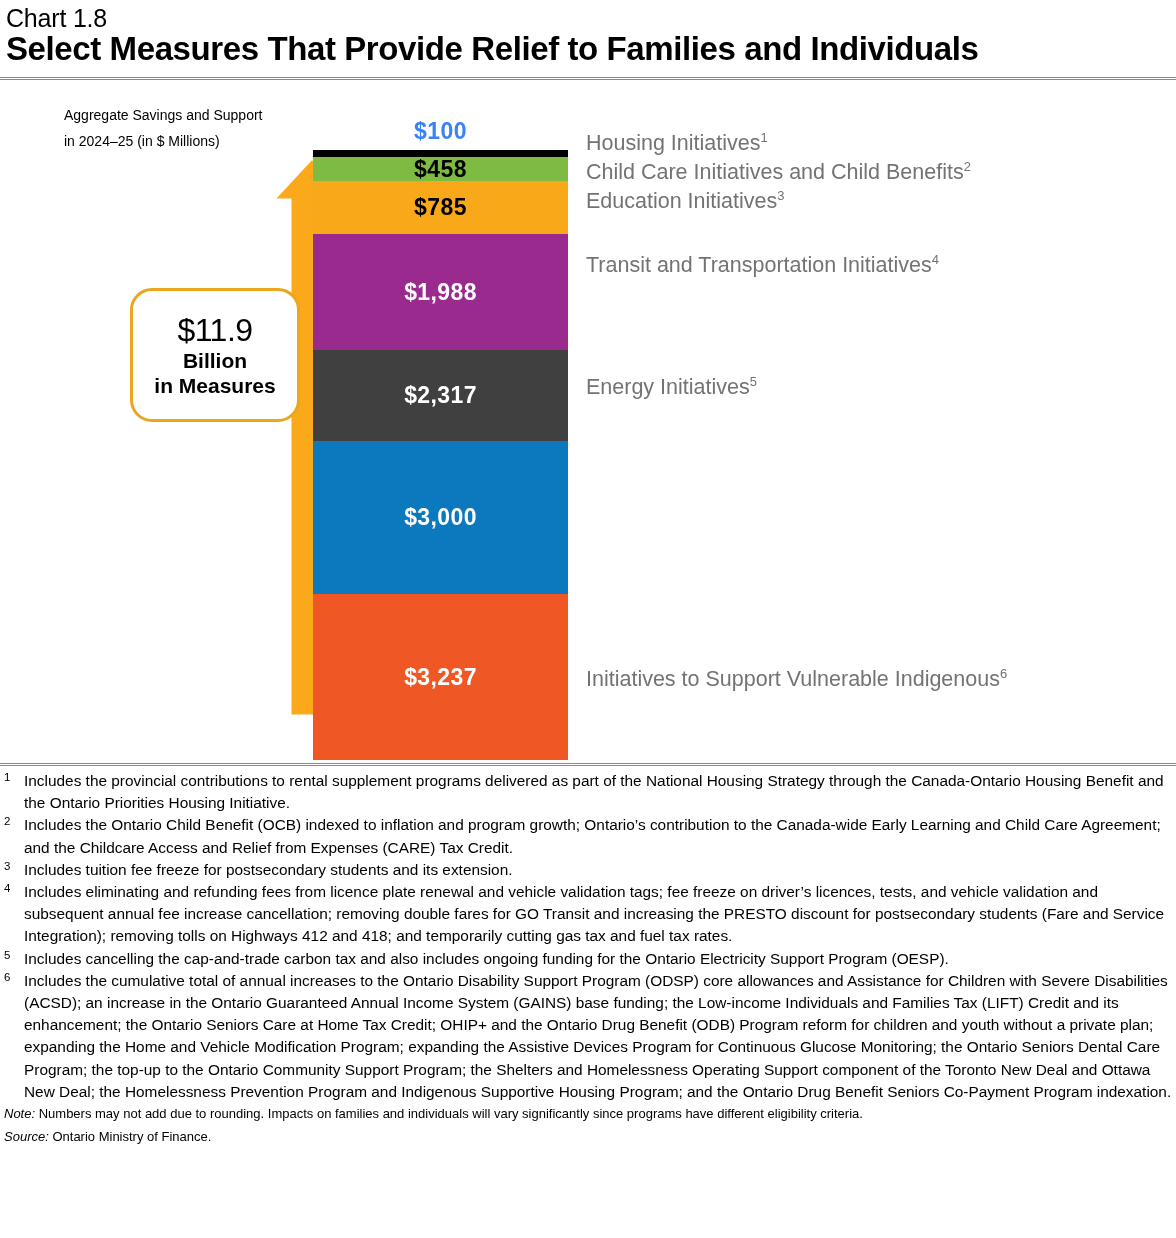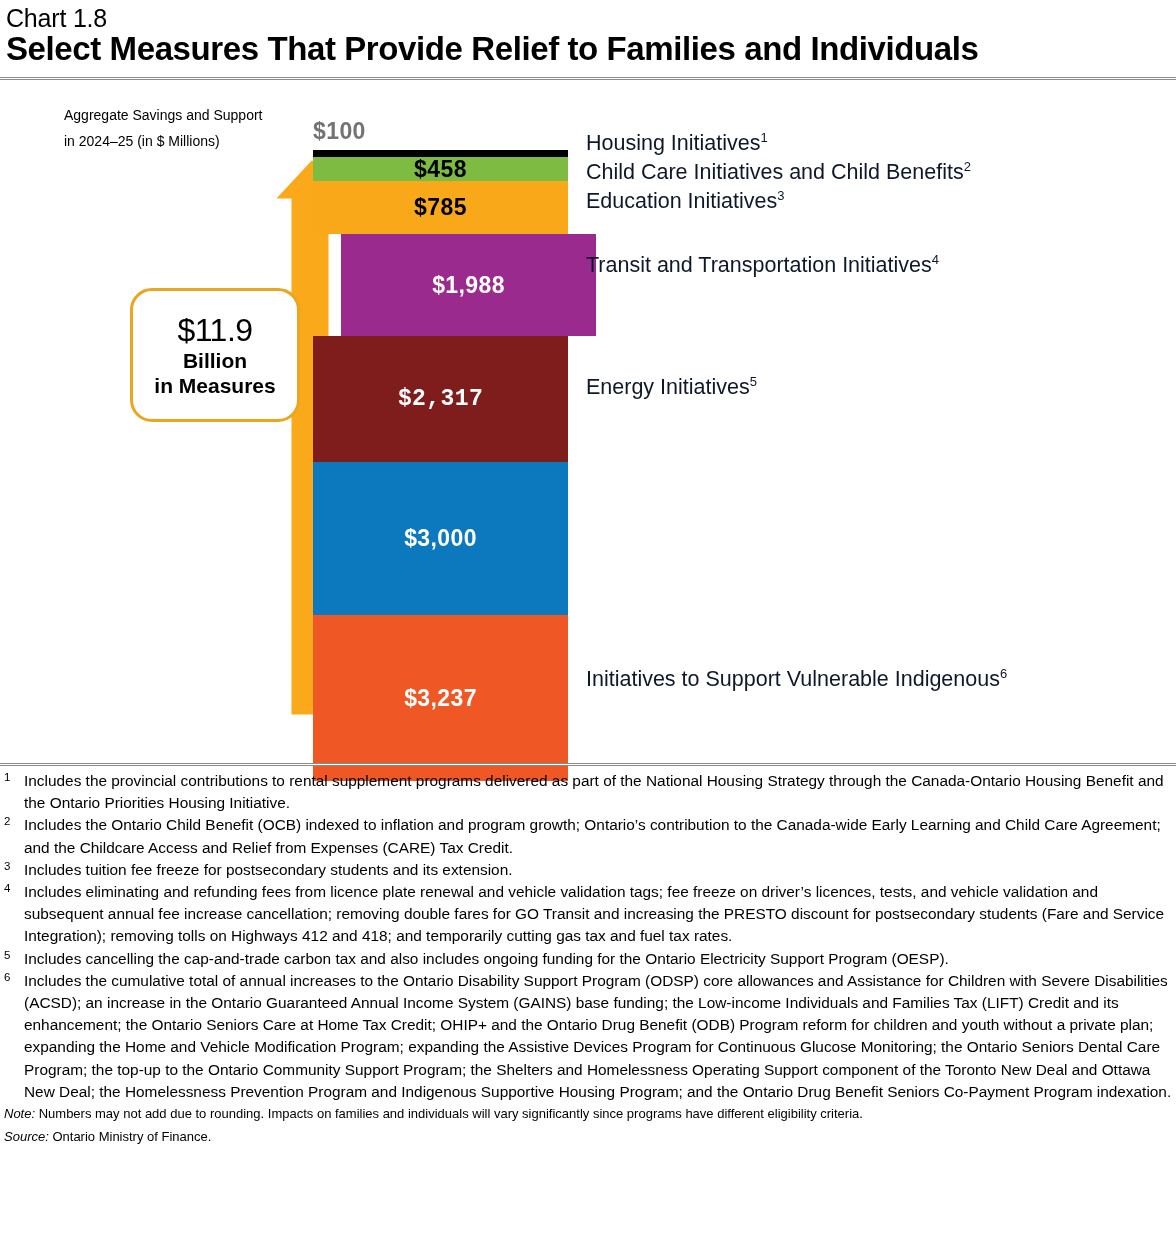--- a/index.html
+++ b/index.html
@@ -50,40 +50,40 @@
     position:absolute; left:313px; top:68px; width:255px;
   }
   .seg { position:relative; width:255px; display:flex; align-items:center; justify-content:center; }
   .seg-value { font-size:23px; font-weight:bold; letter-spacing:0.4px; }
   .seg-value.dark { color:#000000; }
   .seg-value.light { color:#ffffff; }
 
   
   #top-value {
     position:absolute; left:313px; top:36px; width:255px;
-    font-size:23px; font-weight:bold; color:#737373;
+    text-align:center; font-size:23px; font-weight:bold; color:#3b82f6;
     letter-spacing:0.4px;
   }
 
   
   #callout {
     position:absolute; left:130px; top:206px; width:170px; height:134px;
     border:3px solid #EBA51E; border-radius:22px; background:#ffffff;
     display:flex; flex-direction:column; align-items:center; justify-content:center;
     z-index:4;
   }
   #callout-amount { font-size:32px; font-weight:normal; line-height:36px; letter-spacing:-0.5px; }
   #callout-unit   { font-size:21px; font-weight:bold; line-height:25px; }
   #callout-suffix { font-size:21px; font-weight:bold; line-height:25px; }
 
   
   #category-labels { position:absolute; left:586px; top:0; width:590px; height:683px; }
   .cat-label {
     position:absolute; left:0;
-    font-size:21.5px; line-height:24px; white-space:nowrap; color:#0f172a;
+    font-size:21.5px; line-height:24px; white-space:nowrap; color:#737373;
   }
   .cat-label sup { font-size:13px; vertical-align:super; }
 
   
   #footnotes-rule {
     position:absolute; left:0; top:763px; width:1176px; height:3px;
     border-top:1px solid #8a8a8a; border-bottom:1px solid #8a8a8a; background:#fff;
   }
   #footnotes { position:absolute; left:0; top:770px; width:1176px; }
   .footnote {
@@ -123,24 +123,24 @@
   <div id="top-value">$100</div>
 
   <div id="stacked-bar">
     <div class="seg" style="height:7px;background:#000000;"></div>
     <div class="seg" style="height:24px;background:#7DBB42;">
       <span class="seg-value dark">$458</span>
     </div>
     <div class="seg" style="height:53px;background:#F9A81A;">
       <span class="seg-value dark">$785</span>
     </div>
-    <div class="seg" style="height:102px;background:#9B2A8F;margin-left:28px;">
+    <div class="seg" style="height:116px;background:#9B2A8F;">
       <span class="seg-value light">$1,988</span>
     </div>
-    <div class="seg" style="height:126px;background:#7f1d1d;font-family:Liberation Mono, monospace;">
+    <div class="seg" style="height:91px;background:#404040;">
       <span class="seg-value light">$2,317</span>
     </div>
     <div class="seg" style="height:153px;background:#0C78BE;">
       <span class="seg-value light">$3,000</span>
     </div>
     <div class="seg" style="height:166px;background:#EF5824;">
       <span class="seg-value light">$3,237</span>
     </div>
   </div>
 

